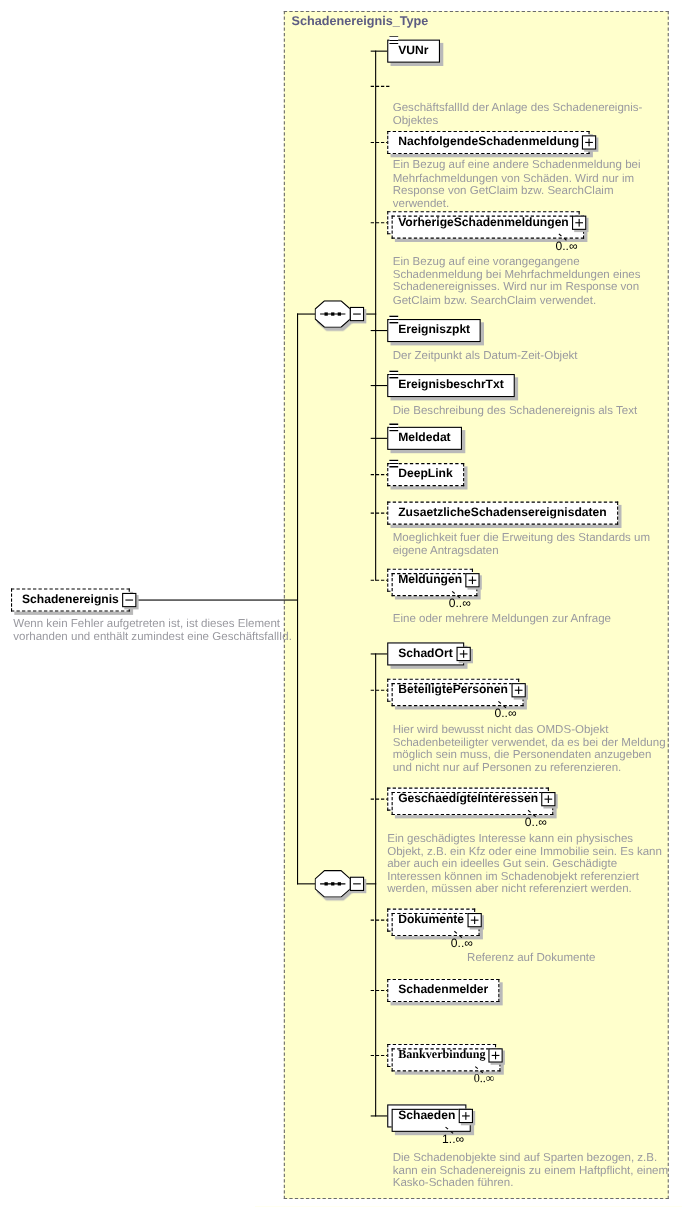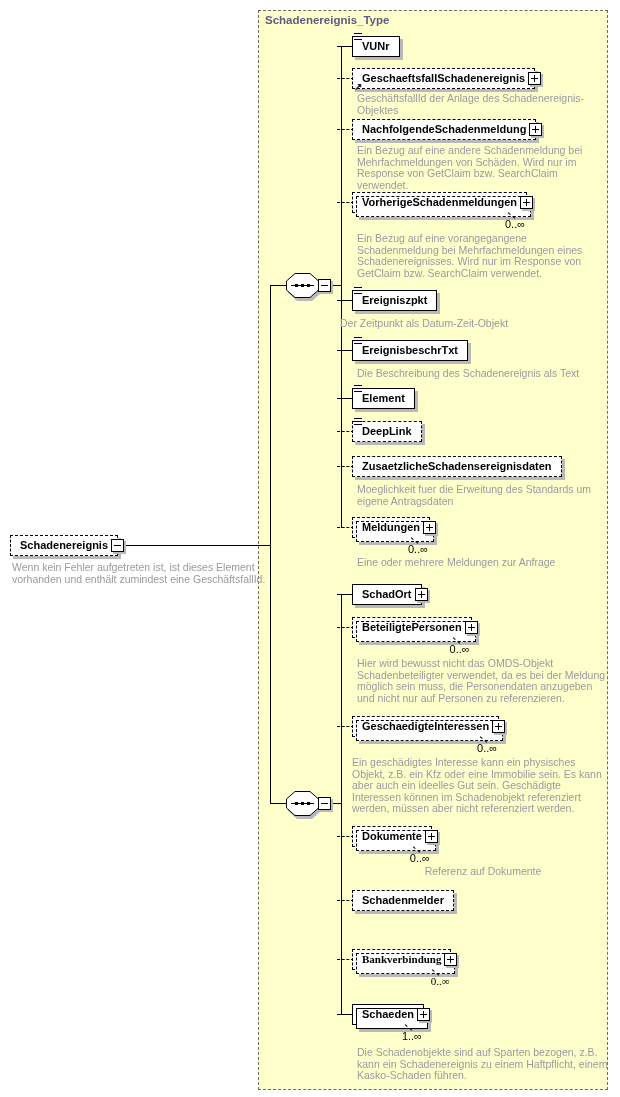--- a/index.html
+++ b/index.html
@@ -64,49 +64,46 @@
   <div class="ln h" style="left:330px;top:803px;width:12px"></div>
   <div class="ln v" style="left:341px;top:46px;height:482px"></div>
   <div class="ln v" style="left:341px;top:594px;height:421px"></div>
 
   <div id="elements-layer" style="position:absolute;left:0;top:0;width:615px;height:1097px;">
       <div class="ln h" style="left: 337px; top: 46px; width: 17px;"></div>
       <div class="entry" style="left: 352px; top: 36px;">
         <div class="box"><span class="attr"></span><span class="label">VUNr</span></div>
       </div>
       <div class="dash" style="left: 337px; top: 78px; width: 17px;"></div>
-      <div class="entry" style="left: 352px; top: 68px;">
-        <div class="box dashed"><span class="ref"></span><span class="label">GeschaeftsfallSchadenereignis</span><span class="cbox plus"></span></div>
-      </div>
       <div class="desc" style="left: 357px; top: 93px;">GeschäftsfallId der Anlage des Schadenereignis-Objektes</div>
       <div class="dash" style="left: 337px; top: 129px; width: 17px;"></div>
       <div class="entry" style="left: 352px; top: 119px;">
         <div class="box dashed"><span class="label">NachfolgendeSchadenmeldung</span><span class="cbox plus"></span></div>
       </div>
       <div class="desc" style="left: 357px; top: 145px;">Ein Bezug auf eine andere Schadenmeldung bei Mehrfachmeldungen von Schäden. Wird nur im Response von GetClaim bzw. SearchClaim verwendet.</div>
       <div class="dash" style="left: 337px; top: 202px; width: 17px;"></div>
       <div class="entry" style="left: 352px; top: 192px;">
         <div class="box dashed multi"><span class="label">VorherigeSchadenmeldungen</span><span class="cbox plus"></span></div>
         <span class="tail"></span>
         <span class="occ">0..∞</span>
       </div>
       <div class="desc" style="left: 357px; top: 233px;">Ein Bezug auf eine vorangegangene Schadenmeldung bei Mehrfachmeldungen eines Schadenereignisses. Wird nur im Response von GetClaim bzw. SearchClaim verwendet.</div>
       <div class="ln h" style="left: 337px; top: 300px; width: 17px;"></div>
       <div class="entry" style="left: 352px; top: 290px;">
         <div class="box"><span class="attr"></span><span class="label">Ereigniszpkt</span></div>
       </div>
-      <div class="desc" style="left: 340px; top: 318px;">Der Zeitpunkt als Datum-Zeit-Objekt</div>
+      <div class="desc" style="left: 357px; top: 318px;">Der Zeitpunkt als Datum-Zeit-Objekt</div>
       <div class="ln h" style="left: 337px; top: 350px; width: 17px;"></div>
       <div class="entry" style="left: 352px; top: 340px;">
         <div class="box"><span class="attr"></span><span class="label">EreignisbeschrTxt</span></div>
       </div>
       <div class="desc" style="left: 357px; top: 368px;">Die Beschreibung des Schadenereignis als Text</div>
       <div class="ln h" style="left: 337px; top: 398px; width: 17px;"></div>
       <div class="entry" style="left: 352px; top: 388px;">
-        <div class="box"><span class="attr"></span><span class="label">Element</span></div>
+        <div class="box"><span class="attr"></span><span class="label">Meldedat</span></div>
       </div>
       <div class="dash" style="left: 337px; top: 431px; width: 17px;"></div>
       <div class="entry" style="left: 352px; top: 421px;">
         <div class="box dashed"><span class="attr"></span><span class="label">DeepLink</span></div>
       </div>
       <div class="dash" style="left: 337px; top: 466px; width: 17px;"></div>
       <div class="entry" style="left: 352px; top: 456px;">
         <div class="box dashed"><span class="label">ZusaetzlicheSchadensereignisdaten</span></div>
       </div>
       <div class="desc" style="left: 357px; top: 484px;">Moeglichkeit fuer die Erweitung des Standards um eigene Antragsdaten</div>

